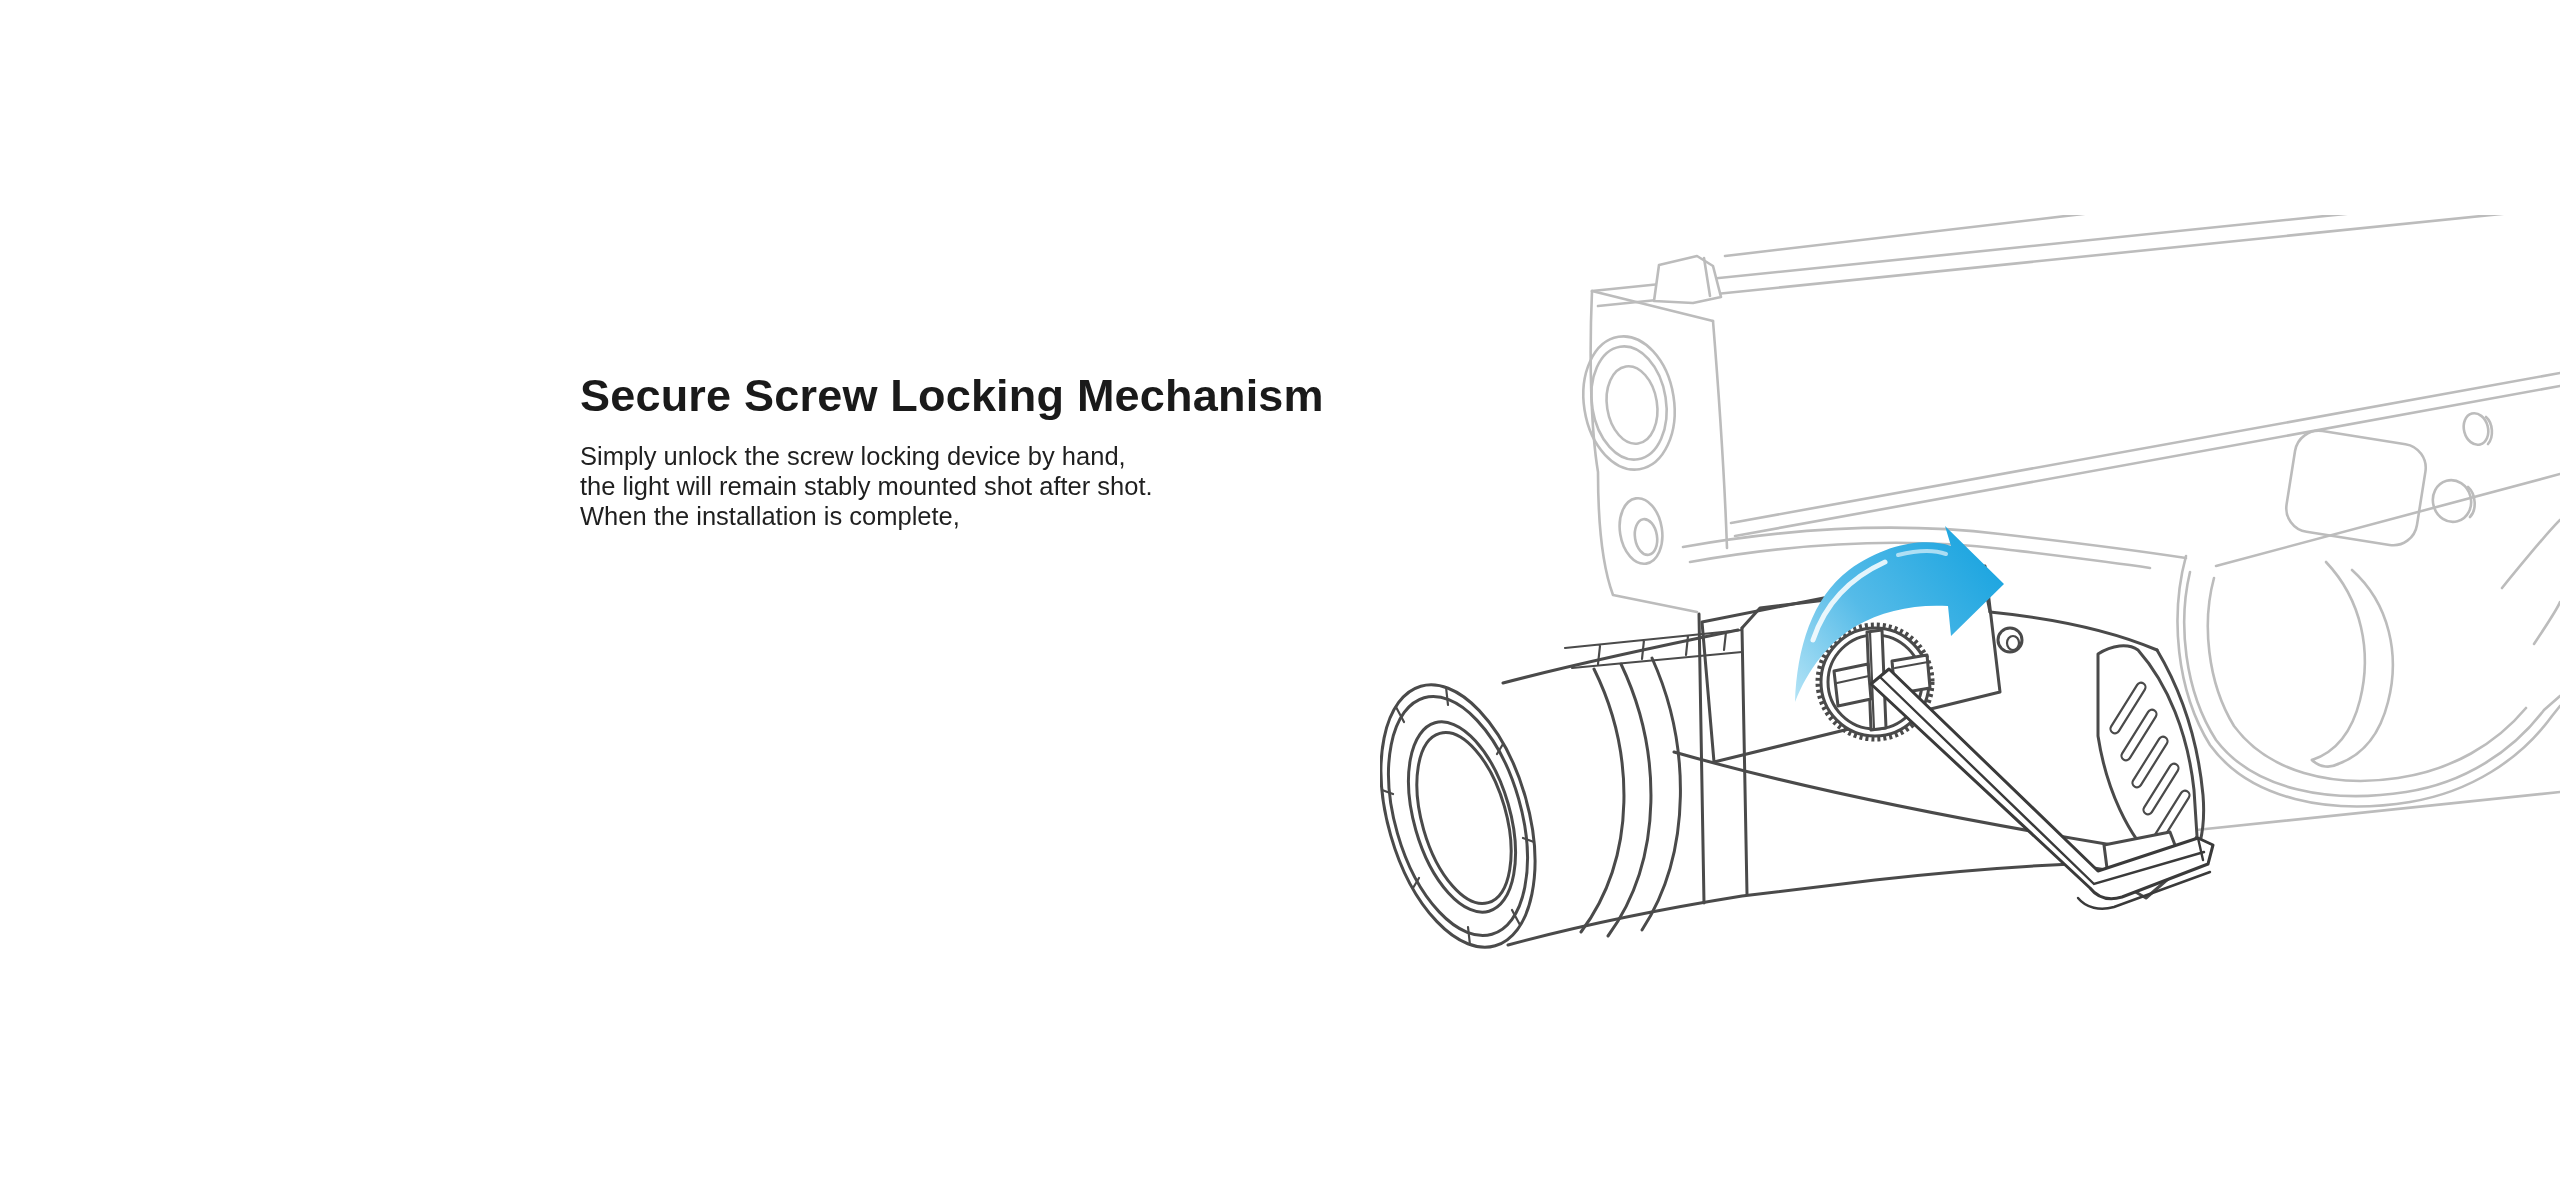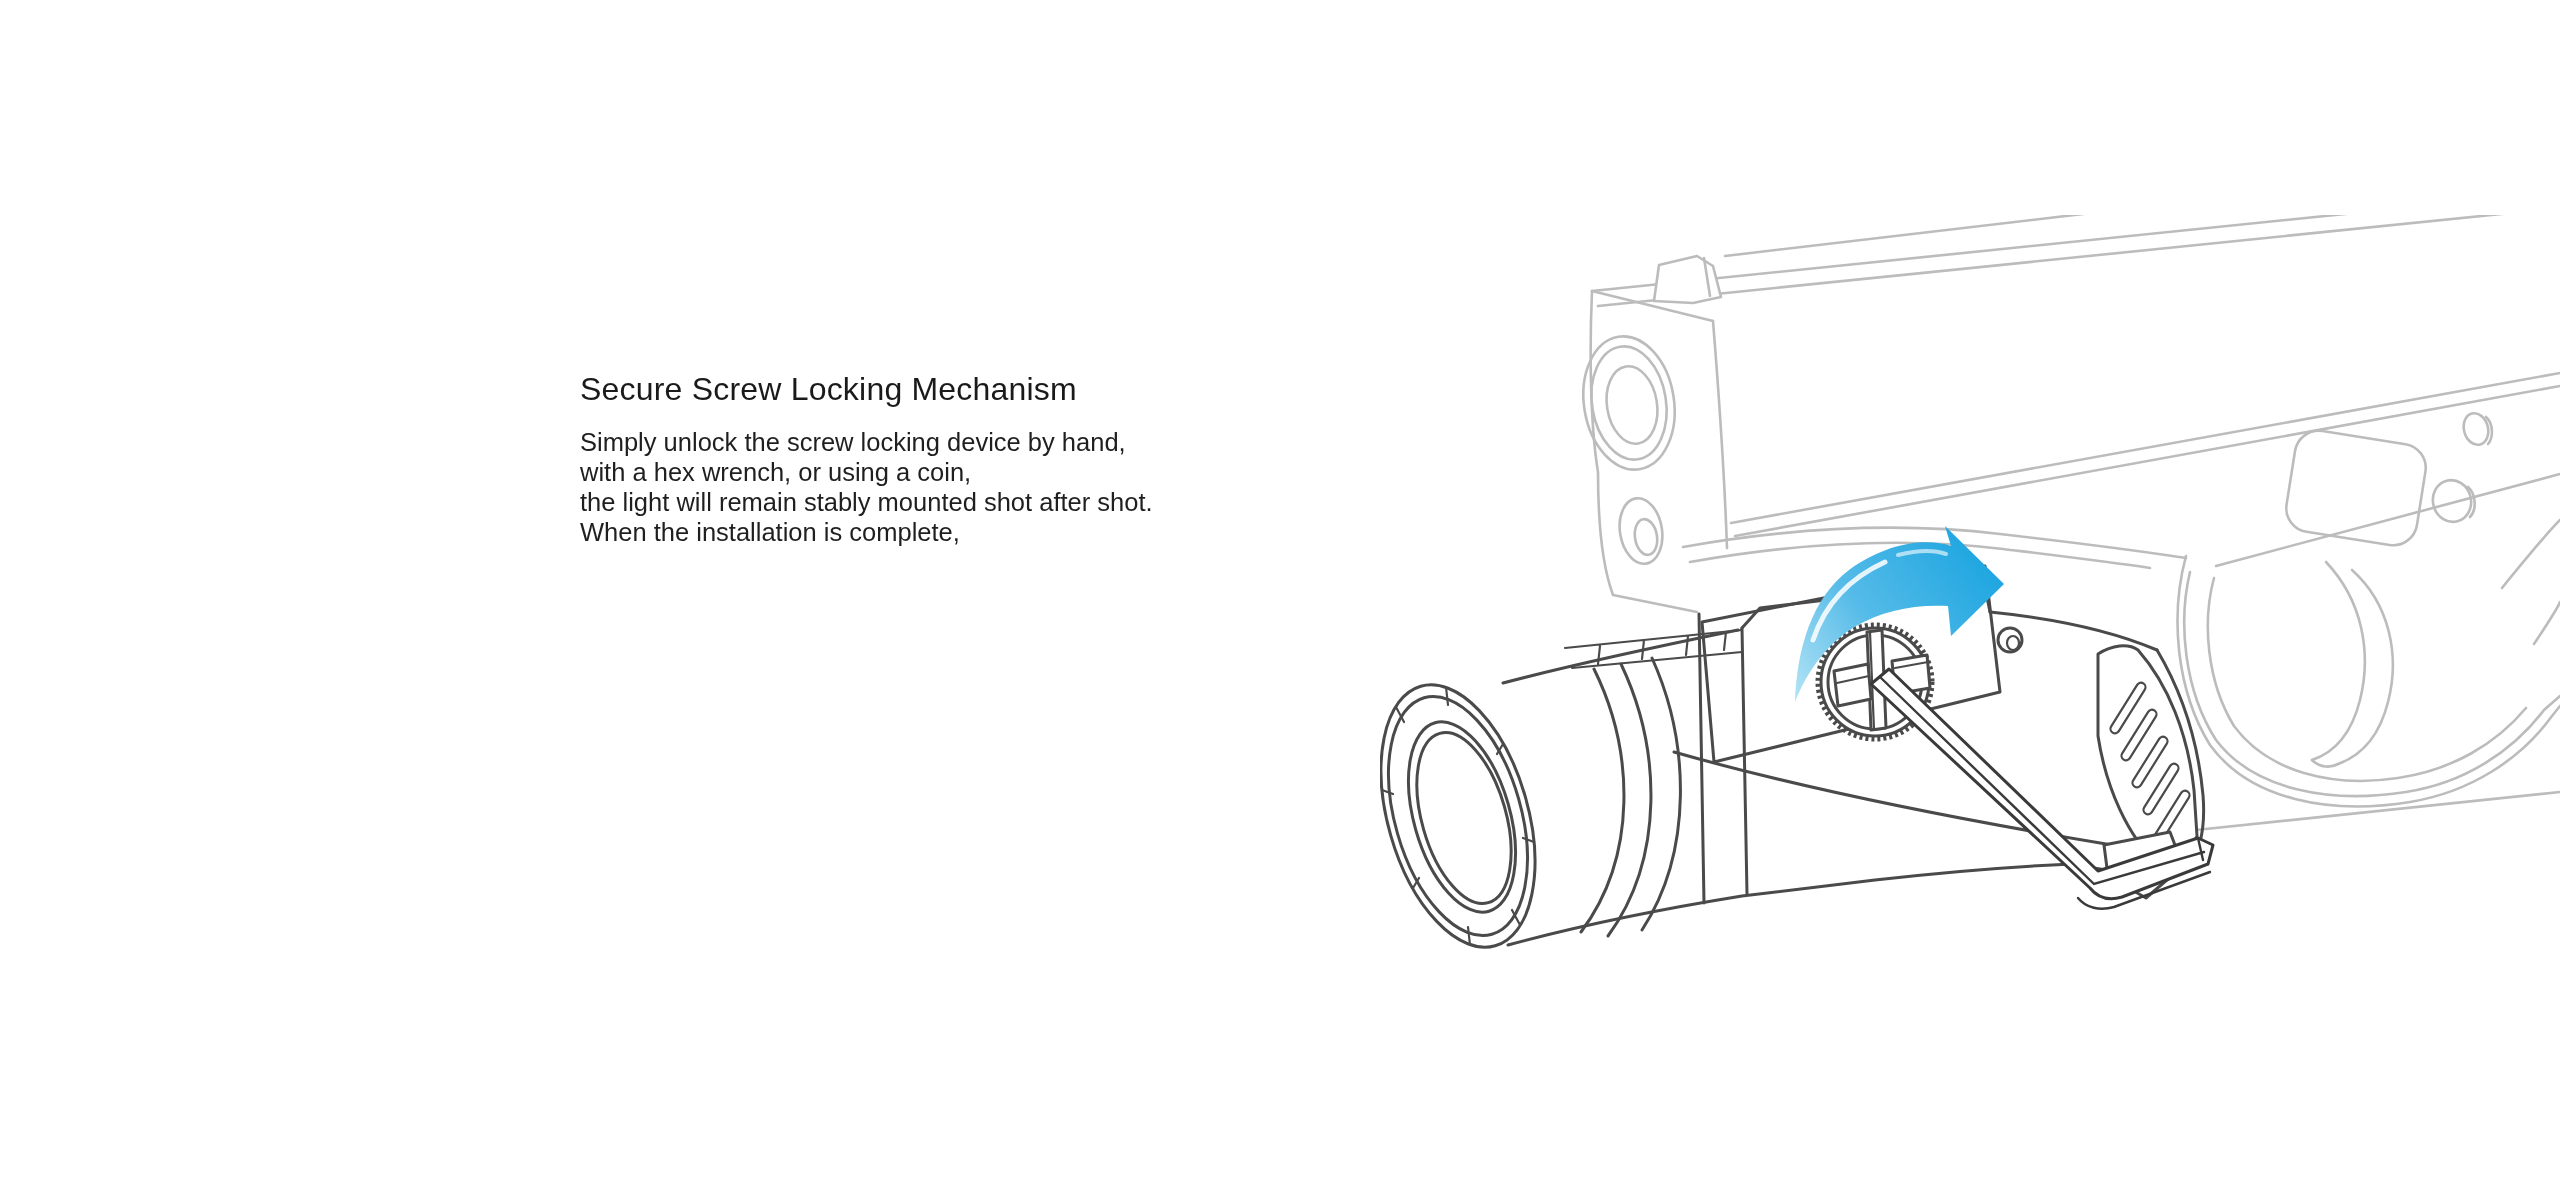--- a/index.html
+++ b/index.html
@@ -4,21 +4,21 @@
 <style>
   html,body{margin:0;padding:0;background:#fff;}
   .canvas{
     position:relative;width:2560px;height:1199px;
     background:var(--bg,#ffffff);
     font-family:"Liberation Sans", sans-serif;
     overflow:hidden;
   }
   .copy{position:absolute;left:580px;top:372px;width:1000px;}
   .copy h1{
-    margin:0;font-size:32px;line-height:1.08;font-weight:400;
+    margin:0;font-size:45px;line-height:1.08;font-weight:700;
     color:var(--heading,#1a1a1a);letter-spacing:.2px;
   }
   .bodytext{margin-top:20px;font-size:25.5px;line-height:30px;color:var(--body,#1f1f1f);}
   .bl{white-space:nowrap;}
   .illu{position:absolute;left:1380px;top:215px;width:1180px;height:745px;}
 
   
   .g-line{fill:none;stroke:var(--pistol-line,#bcbcbc);stroke-width:2.6;stroke-linecap:round;stroke-linejoin:round;}
   .g-fill{fill:#ffffff;stroke:var(--pistol-line,#bcbcbc);stroke-width:2.6;stroke-linejoin:round;}
   .d-line{fill:none;stroke:var(--light-line,#4a4a4a);stroke-width:3;stroke-linecap:round;stroke-linejoin:round;}
@@ -31,21 +31,20 @@
 </style>
 </head>
 <body>
 
 <div class="canvas">
 
   <section class="copy">
     <h1>Secure Screw Locking Mechanism</h1>
     <div class="bodytext">
       <div class="bl">Simply unlock the screw locking device by hand,</div>
-      <div class="bl">with a hex wrench, or using a coin,</div>
       <div class="bl">the light will remain stably mounted shot after shot.</div>
       <div class="bl">When the installation is complete,</div>
     </div>
   </section>
 
   <svg class="illu" viewBox="1380 215 1180 745" xmlns="http://www.w3.org/2000/svg" aria-label="Line-art drawing of a weapon light mounted on a pistol accessory rail; a hex wrench turns the knurled locking screw in the direction shown by a blue curved arrow">
     <defs>
       <linearGradient id="arrowGrad" gradientUnits="userSpaceOnUse" x1="1800" y1="710" x2="1995" y2="560">
         <stop offset="0" style="stop-color:var(--arrow-blue-light,#b5e4f6)"></stop>
         <stop offset="0.45" style="stop-color:#55bbe8"></stop>

